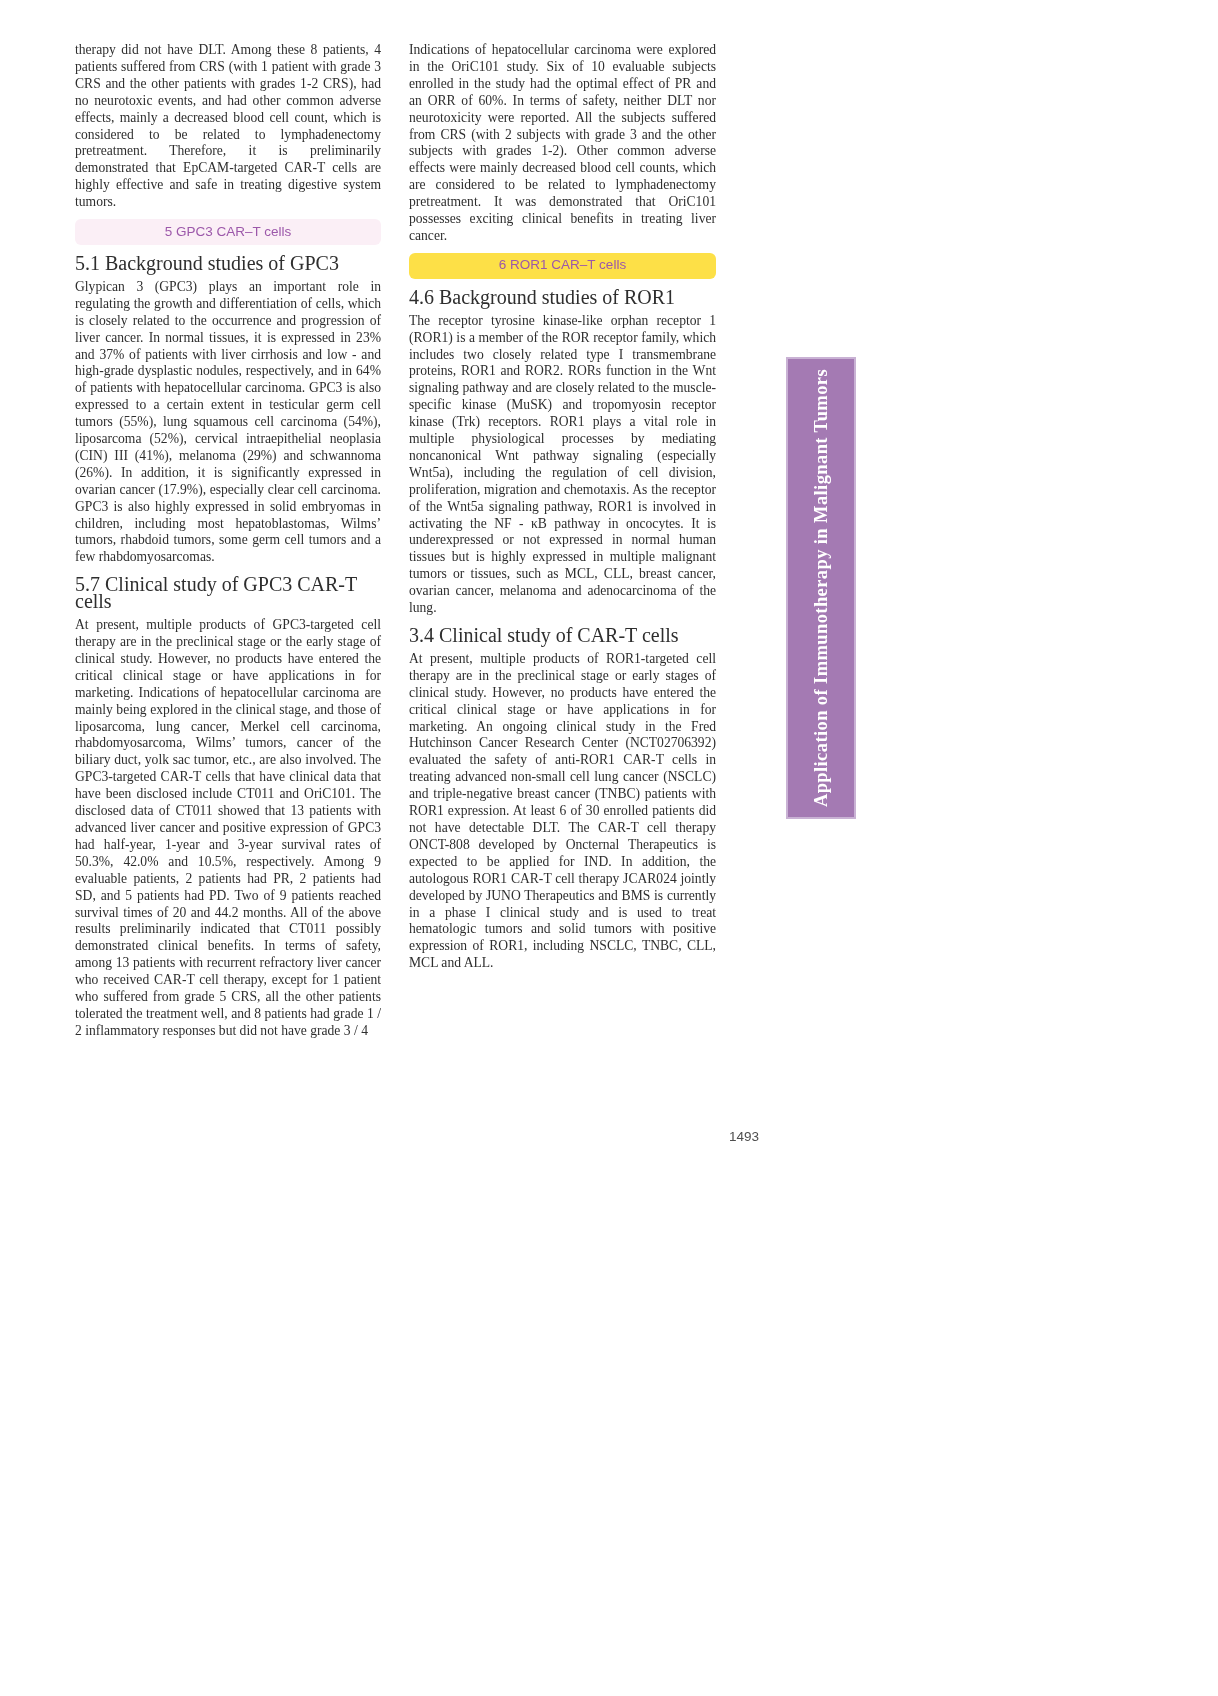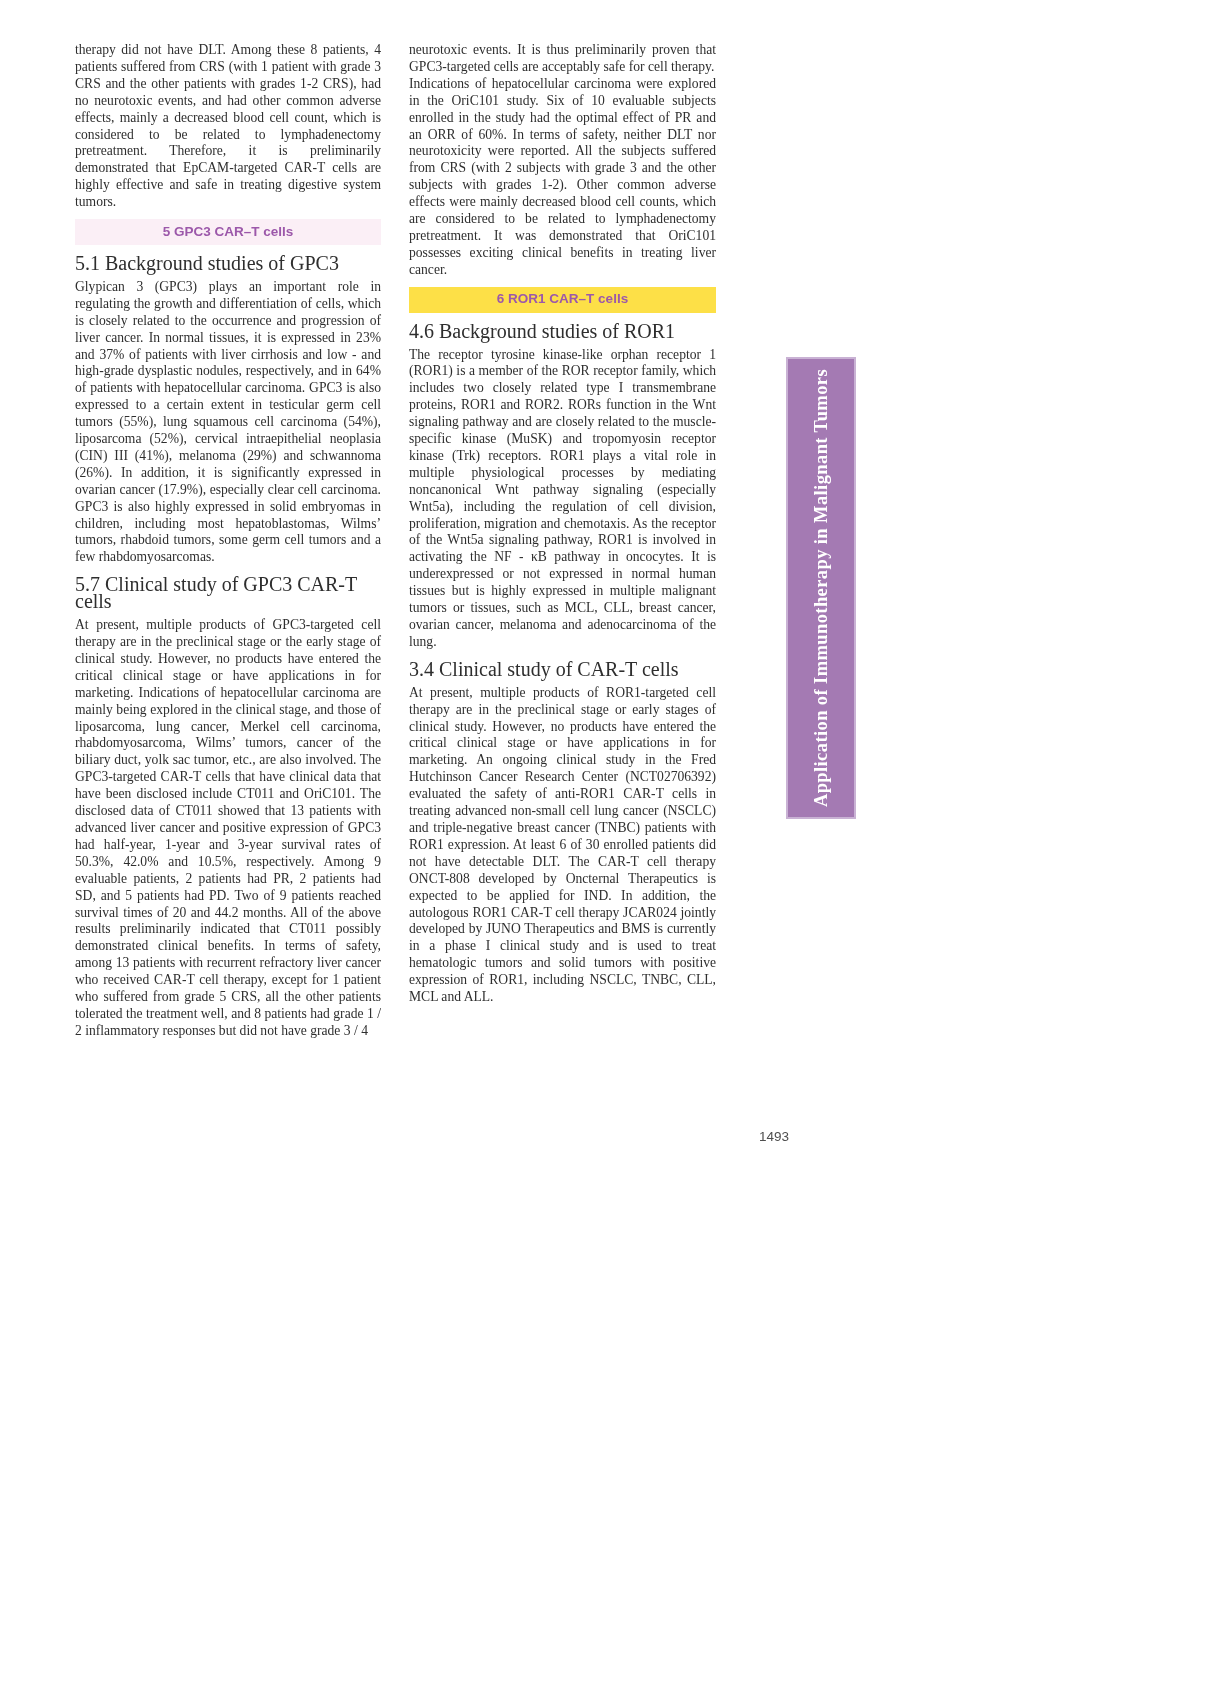--- a/index.html
+++ b/index.html
@@ -15,24 +15,25 @@
   }
   .col-left{left:75px;width:306px;}
   .col-right{left:409px;width:307px;}
   .para{margin:0;text-align:justify;}
   .para + .para{margin-top:0;}
   .section-banner{
     margin:8px 0 9px 0;
     background:#fbeff6;
     color:#9c58aa;
     font-family:"Liberation Sans", sans-serif;
-    font-weight:bold;
+    font-weight:normal;
     font-size:13.5px;
     text-align:center;
     padding:4.5px 0;
+    border-radius:6px;
   }
   .subhead{
     margin:10px 0 7px 0;
     font-size:20px;
     text-align:left;
     color:#2e2e2e;
   }
   .side-tab{
     position:absolute;
     left:786px;top:357px;width:70px;height:462px;
@@ -47,21 +48,21 @@
     white-space:nowrap;
     color:#ffffff;
     font-family:"Liberation Serif", serif;
     font-weight:600;
     font-size:18.5px;
     letter-spacing:0.4px;
   }
   .page-number{
     position:absolute;
     left:699px;top:1129px;width:90px;
-    text-align:right;
+    text-align:center;
     font-family:"Liberation Sans", sans-serif;
     font-size:13.5px;
     color:#4e4e4e;
   }
 </style>
 </head>
 <body>
 
 <div class="page">
 
@@ -71,21 +72,20 @@
     <div class="section-banner" style="background: rgb(251, 239, 246); color: rgb(156, 88, 170);">5 GPC3 CAR–T cells</div>
 
     <p class="subhead">5.1 Background studies of GPC3</p>
     <p class="para">Glypican 3 (GPC3) plays an important role in regulating the growth and differentiation of cells, which is closely related to the occurrence and progression of liver cancer. In normal tissues, it is expressed in 23% and 37% of patients with liver cirrhosis and low - and high-grade dysplastic nodules, respectively, and in 64% of patients with hepatocellular carcinoma. GPC3 is also expressed to a certain extent in testicular germ cell tumors (55%), lung squamous cell carcinoma (54%), liposarcoma (52%), cervical intraepithelial neoplasia (CIN) III (41%), melanoma (29%) and schwannoma (26%). In addition, it is significantly expressed in ovarian cancer (17.9%), especially clear cell carcinoma. GPC3 is also highly expressed in solid embryomas in children, including most hepatoblastomas, Wilms’ tumors, rhabdoid tumors, some germ cell tumors and a few rhabdomyosarcomas.</p>
 
     <p class="subhead">5.7 Clinical study of GPC3 CAR-T cells</p>
     <p class="para">At present, multiple products of GPC3-targeted cell therapy are in the preclinical stage or the early stage of clinical study. However, no products have entered the critical clinical stage or have applications in for marketing. Indications of hepatocellular carcinoma are mainly being explored in the clinical stage, and those of liposarcoma, lung cancer, Merkel cell carcinoma, rhabdomyosarcoma, Wilms’ tumors, cancer of the biliary duct, yolk sac tumor, etc., are also involved. The GPC3-targeted CAR-T cells that have clinical data that have been disclosed include CT011 and OriC101. The disclosed data of CT011 showed that 13 patients with advanced liver cancer and positive expression of GPC3 had half-year, 1-year and 3-year survival rates of 50.3%, 42.0% and 10.5%, respectively. Among 9 evaluable patients, 2 patients had PR, 2 patients had SD, and 5 patients had PD. Two of 9 patients reached survival times of 20 and 44.2 months. All of the above results preliminarily indicated that CT011 possibly demonstrated clinical benefits. In terms of safety, among 13 patients with recurrent refractory liver cancer who received CAR-T cell therapy, except for 1 patient who suffered from grade 5 CRS, all the other patients tolerated the treatment well, and 8 patients had grade 1 / 2 inflammatory responses but did not have grade 3 / 4</p>
   </div>
 
   <div class="col col-right">
-    <p class="para">neurotoxic events. It is thus preliminarily proven that GPC3-targeted cells are acceptably safe for cell therapy.</p>
     <p class="para">Indications of hepatocellular carcinoma were explored in the OriC101 study. Six of 10 evaluable subjects enrolled in the study had the optimal effect of PR and an ORR of 60%. In terms of safety, neither DLT nor neurotoxicity were reported. All the subjects suffered from CRS (with 2 subjects with grade 3 and the other subjects with grades 1-2). Other common adverse effects were mainly decreased blood cell counts, which are considered to be related to lymphadenectomy pretreatment. It was demonstrated that OriC101 possesses exciting clinical benefits in treating liver cancer.</p>
 
     <div class="section-banner" style="background: #fde047; color: rgb(156, 88, 170);">6 ROR1 CAR–T cells</div>
 
     <p class="subhead">4.6 Background studies of ROR1</p>
     <p class="para">The receptor tyrosine kinase-like orphan receptor 1 (ROR1) is a member of the ROR receptor family, which includes two closely related type I transmembrane proteins, ROR1 and ROR2. RORs function in the Wnt signaling pathway and are closely related to the muscle-specific kinase (MuSK) and tropomyosin receptor kinase (Trk) receptors. ROR1 plays a vital role in multiple physiological processes by mediating noncanonical Wnt pathway signaling (especially Wnt5a), including the regulation of cell division, proliferation, migration and chemotaxis. As the receptor of the Wnt5a signaling pathway, ROR1 is involved in activating the NF - κB pathway in oncocytes. It is underexpressed or not expressed in normal human tissues but is highly expressed in multiple malignant tumors or tissues, such as MCL, CLL, breast cancer, ovarian cancer, melanoma and adenocarcinoma of the lung.</p>
 
     <p class="subhead">3.4 Clinical study of CAR-T cells</p>
     <p class="para">At present, multiple products of ROR1-targeted cell therapy are in the preclinical stage or early stages of clinical study. However, no products have entered the critical clinical stage or have applications in for marketing. An ongoing clinical study in the Fred Hutchinson Cancer Research Center (NCT02706392) evaluated the safety of anti-ROR1 CAR-T cells in treating advanced non-small cell lung cancer (NSCLC) and triple-negative breast cancer (TNBC) patients with ROR1 expression. At least 6 of 30 enrolled patients did not have detectable DLT. The CAR-T cell therapy ONCT-808 developed by Oncternal Therapeutics is expected to be applied for IND. In addition, the autologous ROR1 CAR-T cell therapy JCAR024 jointly developed by JUNO Therapeutics and BMS is currently in a phase I clinical study and is used to treat hematologic tumors and solid tumors with positive expression of ROR1, including NSCLC, TNBC, CLL, MCL and ALL.</p>
   </div>

